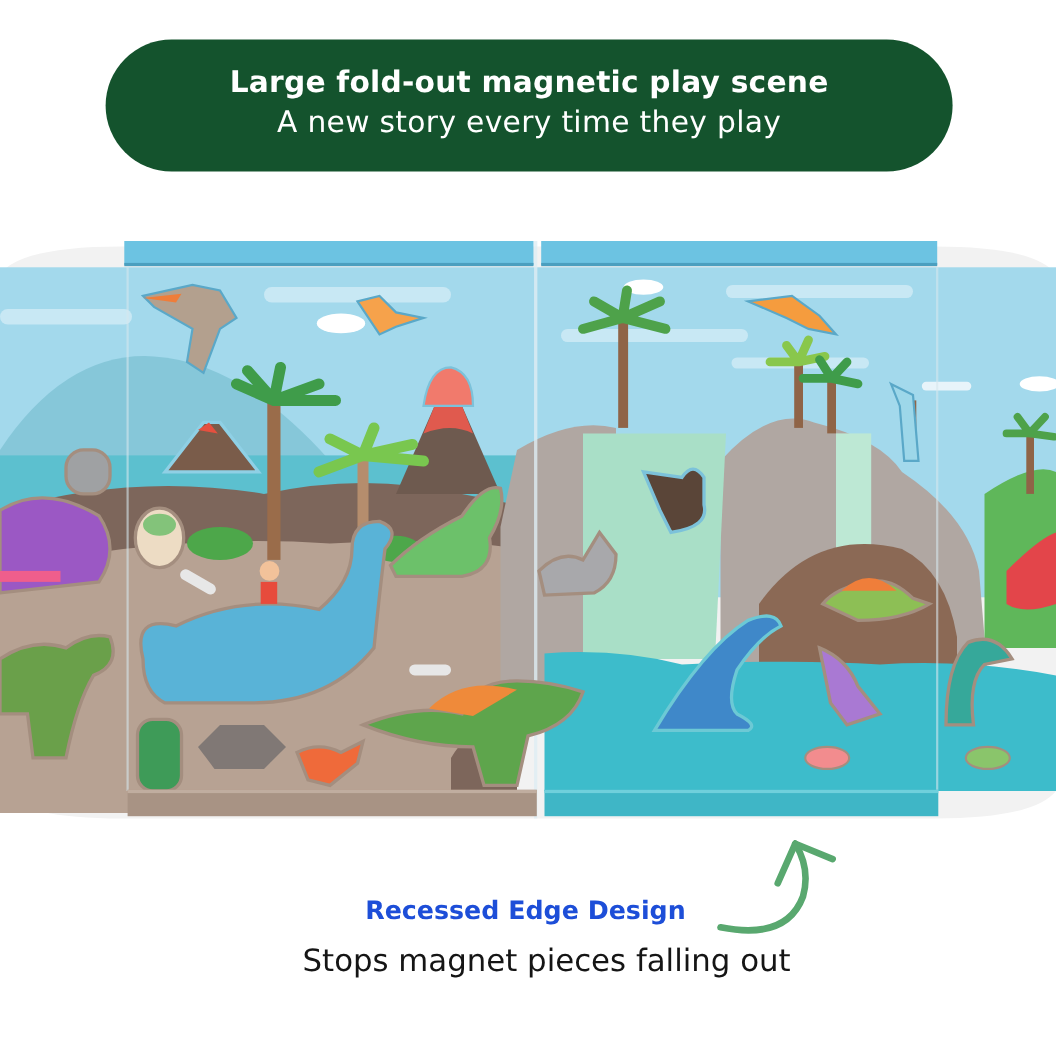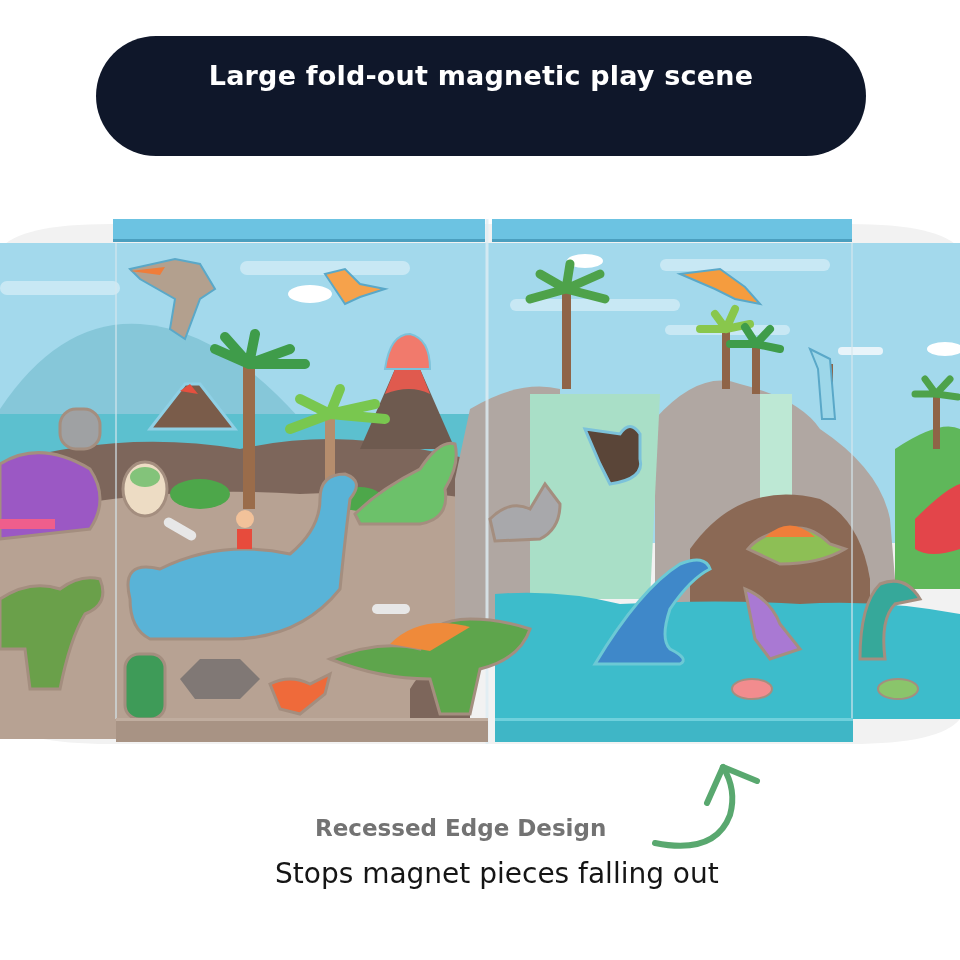--- a/index.html
+++ b/index.html
@@ -1,30 +1,31 @@
 <!DOCTYPE html>
 <html><head>
 <meta charset="utf-8">
 <style>
   html,body{margin:0;padding:0;background:#ffffff;}
   body{width:960px;height:960px;position:relative;overflow:hidden;font-family:"DejaVu Sans","Liberation Sans",sans-serif;}
-  .banner{position:absolute;left:96px;top:36px;width:770px;height:120px;border-radius:60px;background:#0f172a;color:#fff;text-align:center;}
+  .banner{position:absolute;left:96px;top:36px;width:770px;height:120px;border-radius:60px;background:#14532d;color:#fff;text-align:center;}
   .banner .title{position:absolute;left:0;right:0;top:24px;font-size:27px;font-weight:bold;letter-spacing:0.2px;}
   .banner .subtitle{position:absolute;left:0;right:0;top:60px;font-size:27px;font-weight:normal;letter-spacing:0.3px;}
   .scene{position:absolute;left:0;top:219px;width:960px;height:530px;}
   .scene svg{display:block;}
-  .caption-title{position:absolute;left:315px;top:815px;font-size:23px;font-weight:bold;color:#737373;white-space:nowrap;}
+  .caption-title{position:absolute;left:332px;top:815px;font-size:23px;font-weight:bold;color:#1d4ed8;white-space:nowrap;}
   .caption-sub{position:absolute;left:275px;top:857px;font-size:28px;color:#151515;white-space:nowrap;}
   .arrow{position:absolute;left:645px;top:755px;width:120px;height:105px;}
 </style>
 </head>
 <body>
 
 <div class="banner">
   <div class="title">Large fold-out magnetic play scene</div>
+  <div class="subtitle">A new story every time they play</div>
 </div>
 
 <div class="scene">
   <svg width="960" height="530" viewBox="0 0 960 530" xmlns="http://www.w3.org/2000/svg">
 
     <g>
       <path d="M0 30 Q20 5 110 5 L850 5 Q940 5 960 30 L960 500 Q940 525 850 525 L110 525 Q20 525 0 500 Z" fill="#f2f2f2"></path>
     </g>
 
     <g>

